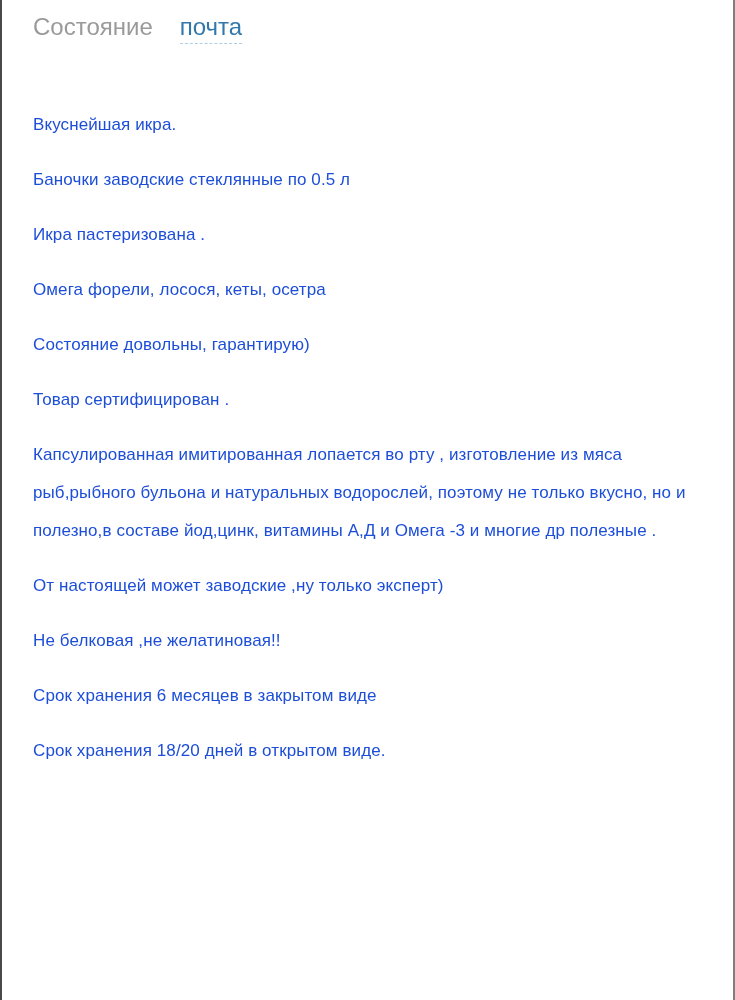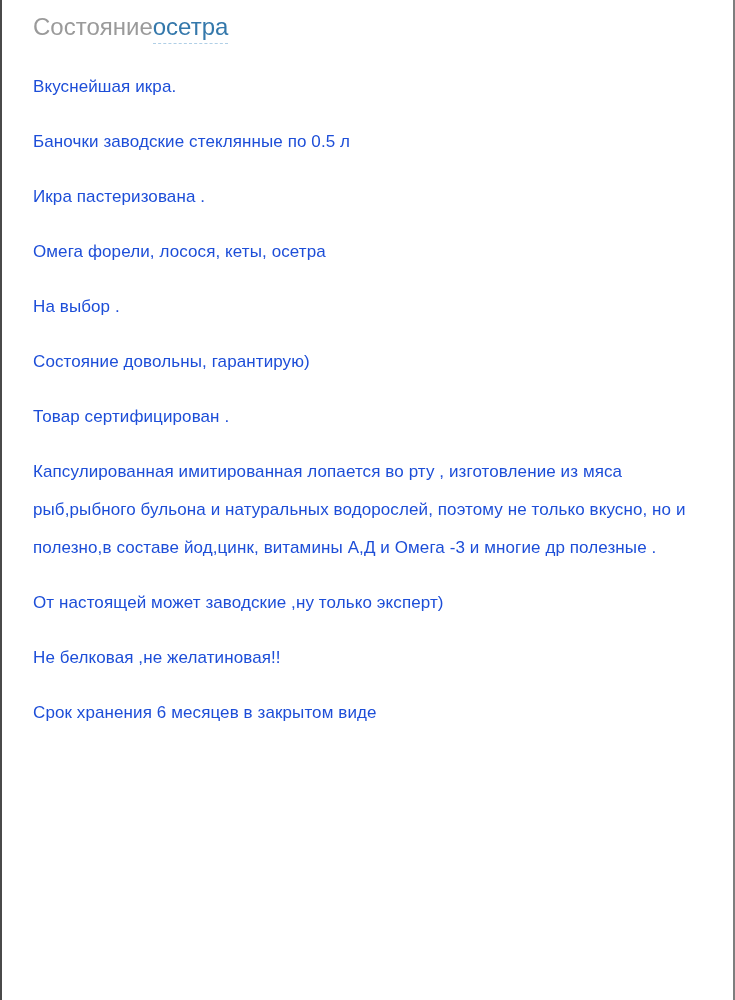--- a/index.html
+++ b/index.html
@@ -15,23 +15,24 @@
     border-right: 2px solid #7e7e7e;
     font-family: "Liberation Sans", "DejaVu Sans", sans-serif;
     overflow: hidden;
   }
   .content {
     padding: 13px 30px 0 31px;
   }
   .condition-row {
     display: flex;
     align-items: baseline;
+    gap: 27px;
     font-size: 24px;
     line-height: 28px;
-    margin-bottom: 24px;
+    margin-bottom: 62px;
   }
   .condition-label {
     color: #9a9a9a;
   }
   .condition-value {
     color: #3478ab;
     text-decoration: none;
     border-bottom: 1px dashed #b0cfe6;
     padding-bottom: 2px;
     cursor: pointer;
@@ -44,30 +45,30 @@
     letter-spacing: 0.1px;
   }
 </style>
 </head>
 <body>
 
 <div class="content">
 
   <div class="condition-row">
     <span class="condition-label">Состояние</span>
-    <a class="condition-value">осетра</a>
+    <a class="condition-value">почта</a>
   </div>
 
   <div class="description">
     <p>Вкуснейшая икра.</p>
     <p>Баночки заводские стеклянные по 0.5 л</p>
     <p>Икра пастеризована .</p>
     <p>Омега форели, лосося, кеты, осетра</p>
-    <p>На выбор .</p>
     <p>Состояние довольны, гарантирую)</p>
     <p>Товар сертифицирован .</p>
     <p>Капсулированная имитированная лопается во рту , изготовление из мяса рыб,рыбного бульона и натуральных водорослей, поэтому не только вкусно, но и полезно,в составе йод,цинк, витамины А,Д и Омега -3 и многие др полезные .</p>
     <p>От настоящей может заводские ,ну только эксперт)</p>
     <p>Не белковая ,не желатиновая!!</p>
     <p>Срок хранения 6 месяцев в закрытом виде</p>
+    <p>Срок хранения 18/20 дней в открытом виде.</p>
   </div>
 
 </div>
 
 </body></html>

